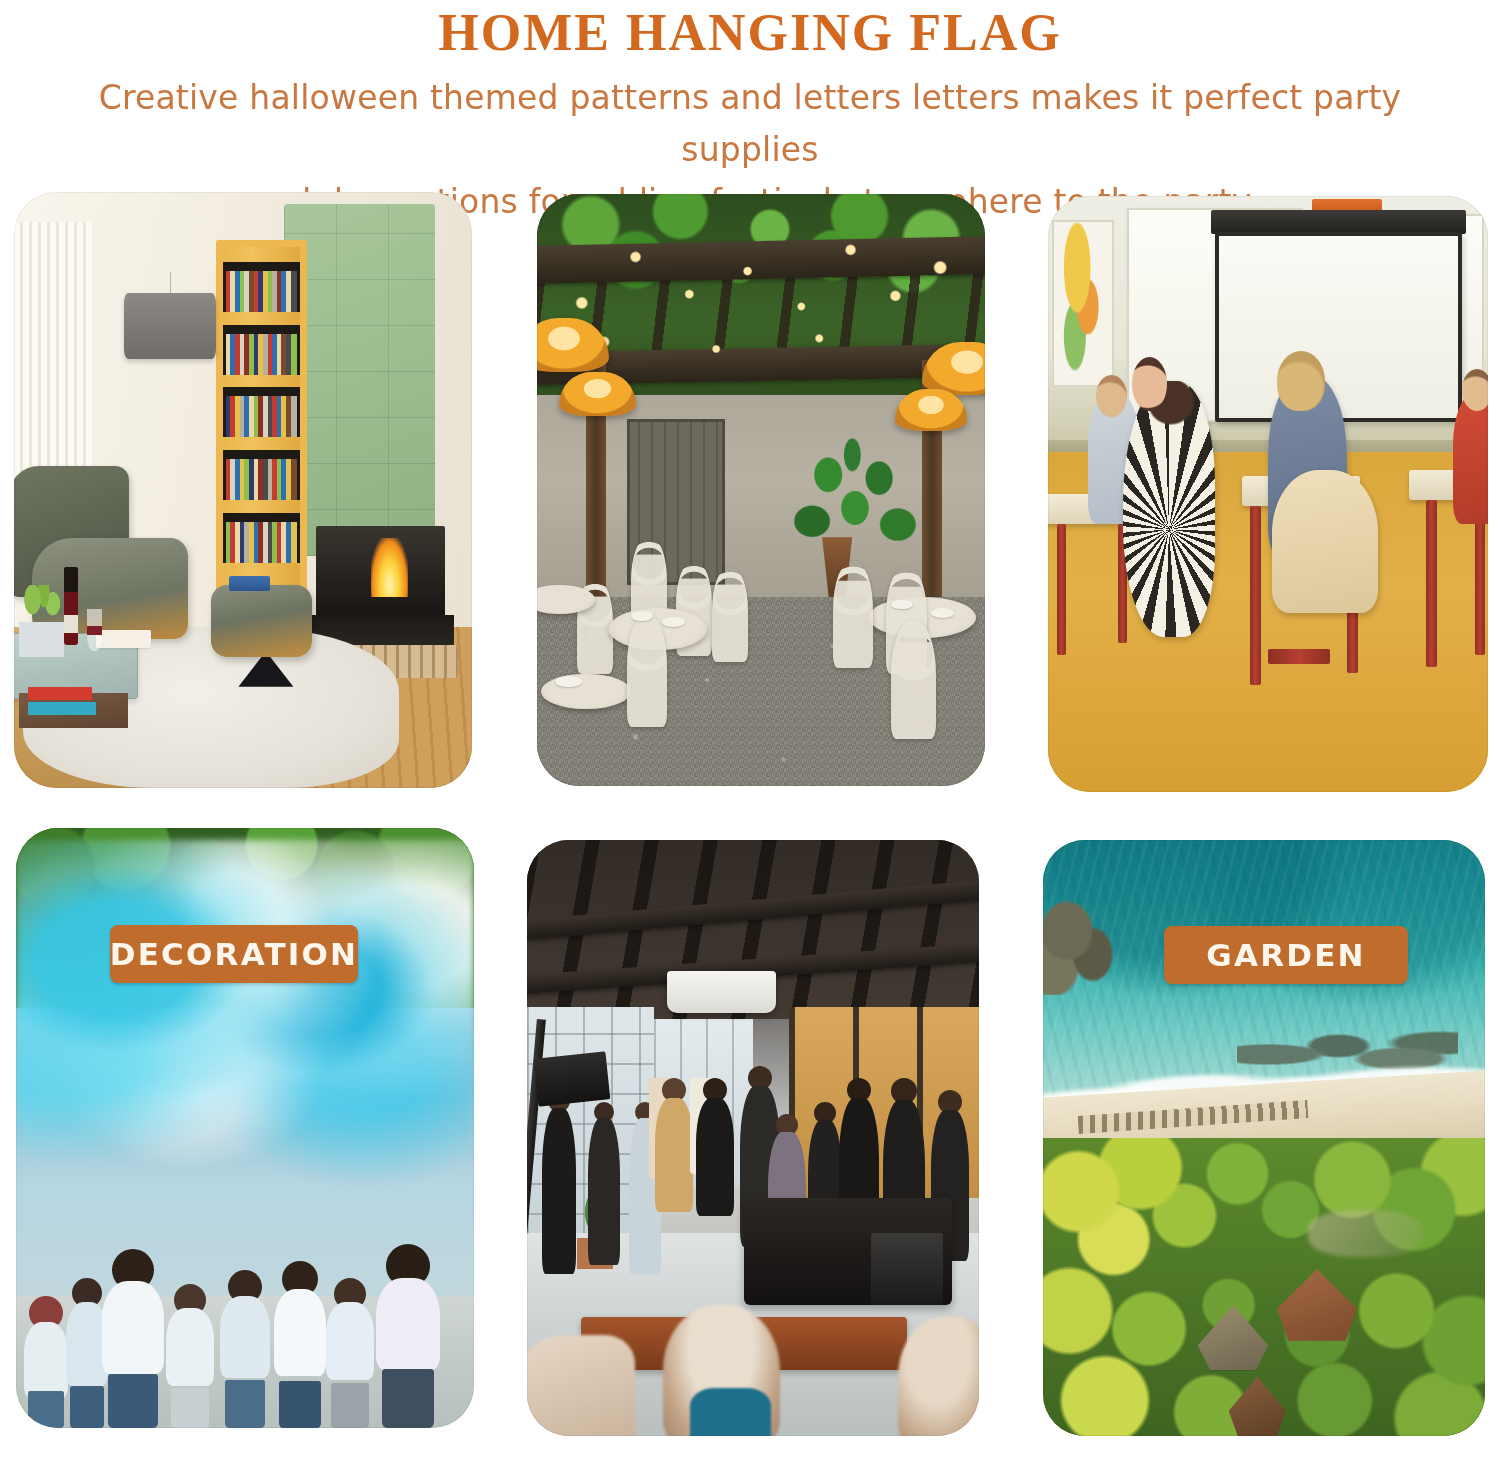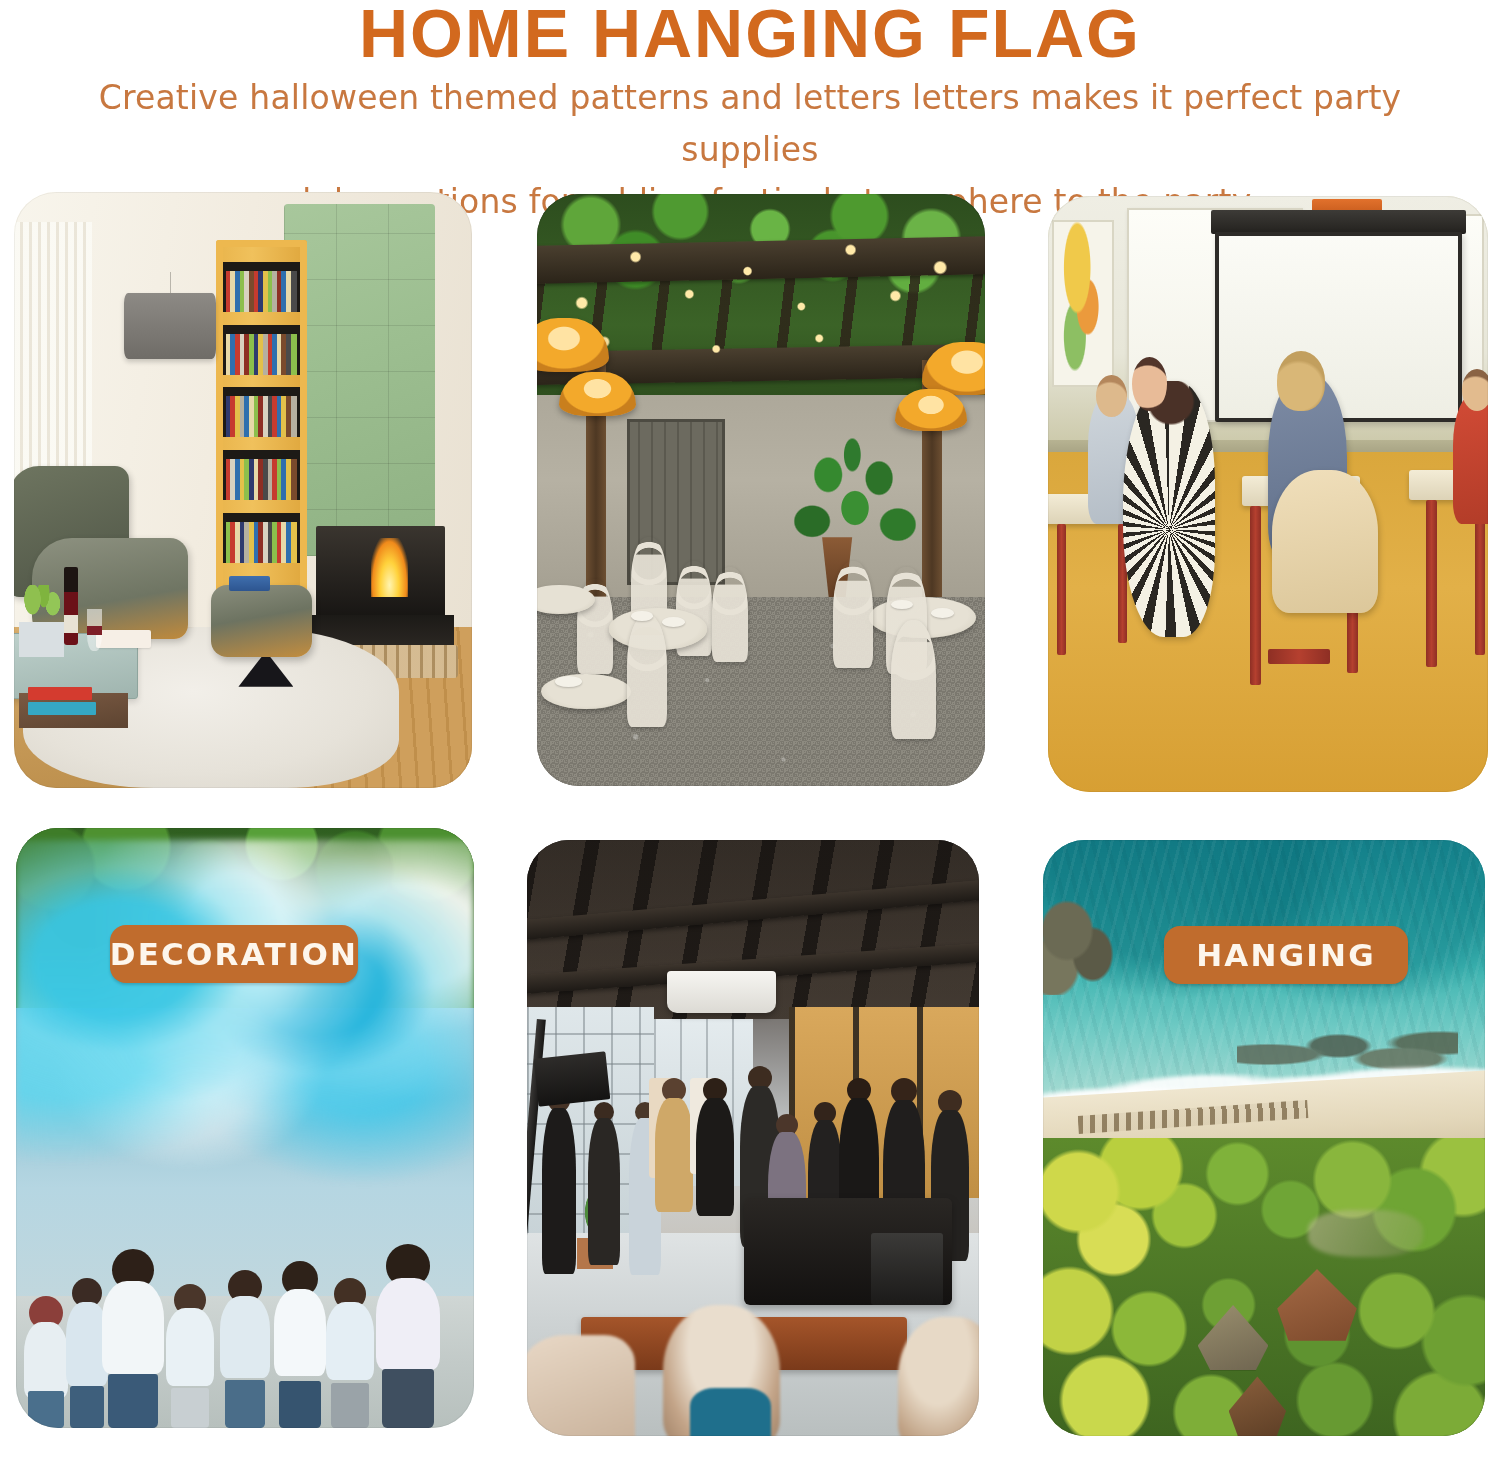--- a/index.html
+++ b/index.html
@@ -13,22 +13,22 @@
     position: relative;
     width: 1500px; height: 1460px;
     background: #ffffff;
   }
 
   
   .header { position: absolute; left: 0; top: 0; width: 1500px; height: 186px; }
   .title {
     position: absolute; left: 0; top: 2px; width: 1500px;
     text-align: center;
-    font-family: Liberation Sans, sans-serif;
-    font-size: 68px; font-weight: bold;
+    font-family: Liberation Serif, serif;
+    font-size: 52px; font-weight: bold;
     letter-spacing: 2px;
     color: #d2691e;
     line-height: 62px;
   }
   .subtitle {
     position: absolute; left: 60px; top: 72px; width: 1380px;
     text-align: center;
     font-size: 33px; font-weight: normal;
     color: #c87840;
     line-height: 52px;
@@ -51,21 +51,21 @@
     position: absolute; inset: 0;
     border-radius: 42px;
     box-shadow: inset 0 0 0 1px rgba(0,0,0,0.05);
     pointer-events: none;
   }
 
   
   .badge {
     position: absolute;
     background: #c06c2d;
-    border-radius: 16px;
+    border-radius: 8px;
     color: #fdf6ec;
     font-size: 31px;
     font-weight: bold;
     letter-spacing: 2.2px;
     display: flex;
     align-items: center;
     justify-content: center;
     height: 58px;
     box-shadow: 0 2px 3px rgba(0,0,0,0.18);
     white-space: nowrap;
@@ -852,21 +852,21 @@
         <div class="gd-chair gd-c5"></div>
         <div class="gd-chair gd-c6"></div>
         <div class="gd-chair gd-c7"></div>
         <div class="gd-chair gd-c8"></div>
         <div class="gd-plate" style="left:21%;top:70.5%;width:5%;height:1.6%;"></div>
         <div class="gd-plate" style="left:28%;top:71.5%;width:5%;height:1.6%;"></div>
         <div class="gd-plate" style="left:79%;top:68.5%;width:5%;height:1.6%;"></div>
         <div class="gd-plate" style="left:88%;top:70%;width:5%;height:1.6%;"></div>
         <div class="gd-plate" style="left:4%;top:81.5%;width:6%;height:1.8%;"></div>
       </div>
-      <div class="badge" style="left: 627px; top: 732px; width: 244px; background: rgb(192, 108, 45); color: rgb(253, 246, 236);">HANGING</div>
+      <div class="badge" style="left: 627px; top: 732px; width: 244px; background: rgb(192, 108, 45); color: rgb(253, 246, 236);">GARDEN</div>
     </div>
 
     <div class="card" style="left:1048px; top:196px; width:440px; height:596px;">
       <div class="photo sc-school">
         <div class="sk-wall"></div>
         <div class="sk-map"></div>
         <div class="sk-board"></div>
         <div class="sk-wboard2"></div>
         <div class="sk-proj"></div>
         <div class="sk-proj-arm"></div>

